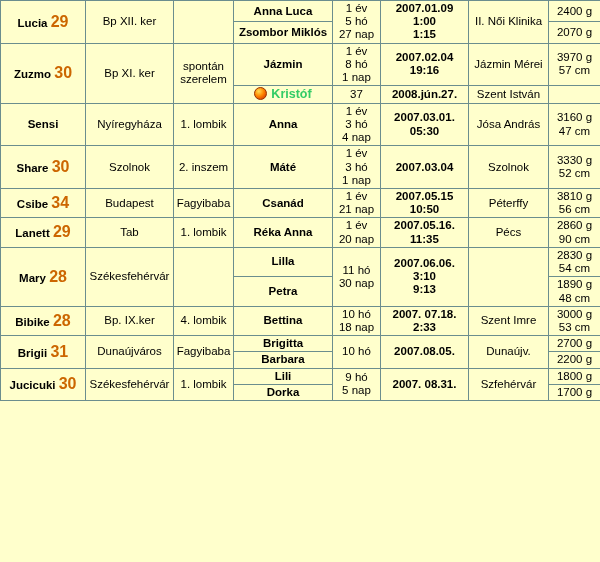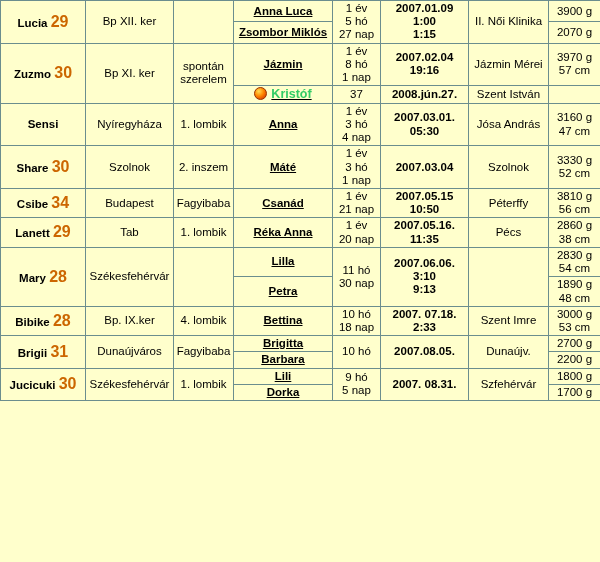--- a/index.html
+++ b/index.html
@@ -32,21 +32,20 @@
     font-size:12px;
   }
   td.name .age{
     font-weight:bold;
     color:#cc6600;
     font-size:16px;
   }
   td.baby{
     font-weight:bold;
     font-size:12.5px;
-    text-decoration:underline;
   }
   td.pink{background:#ff99cc;color:#ffffff;}
   td.blue{background:#99ccff;color:#ffffff;}
   td.date{
     font-weight:bold;
     color:#cc0000;
     font-size:11px;
   }
   td.small{font-size:10.5px;}
   .stack{display:block;}
@@ -90,21 +89,21 @@
             <span class="stack">5 hó</span>
             <span class="stack">27 nap</span>
           </td>
           <td class="date" rowspan="2">
             <span class="stack">2007.01.09</span>
             <span class="stack">1:00</span>
             <span class="stack">1:15</span>
           </td>
           <td class="small" rowspan="2">II. Női Klinika</td>
           <td class="small">
-            <span class="stack">3900 g</span>
+            <span class="stack">2400 g</span>
           </td>
         </tr>
         <tr>
           <td class="baby blue"><span>Zsombor Miklós</span></td>
           <td class="small">
             <span class="stack">2070 g</span>
           </td>
         </tr>
         <tr>
           <td class="name" rowspan="2"><span>Zuzmo</span> <span class="age">30</span></td>
@@ -221,21 +220,21 @@
             <span class="stack">1 év</span>
             <span class="stack">20 nap</span>
           </td>
           <td class="date" rowspan="1">
             <span class="stack">2007.05.16.</span>
             <span class="stack">11:35</span>
           </td>
           <td class="small" rowspan="1">Pécs</td>
           <td class="small">
             <span class="stack">2860 g</span>
-            <span class="stack">38 cm</span>
+            <span class="stack">90 cm</span>
           </td>
         </tr>
         <tr>
           <td class="name" rowspan="2"><span>Mary</span> <span class="age">28</span></td>
           <td rowspan="2">Székesfehérvár</td>
           <td rowspan="2" class="small">
             <span class="stack"></span>
           </td>
           <td class="baby pink"><span>Lilla</span></td>
           <td class="small" rowspan="2">

